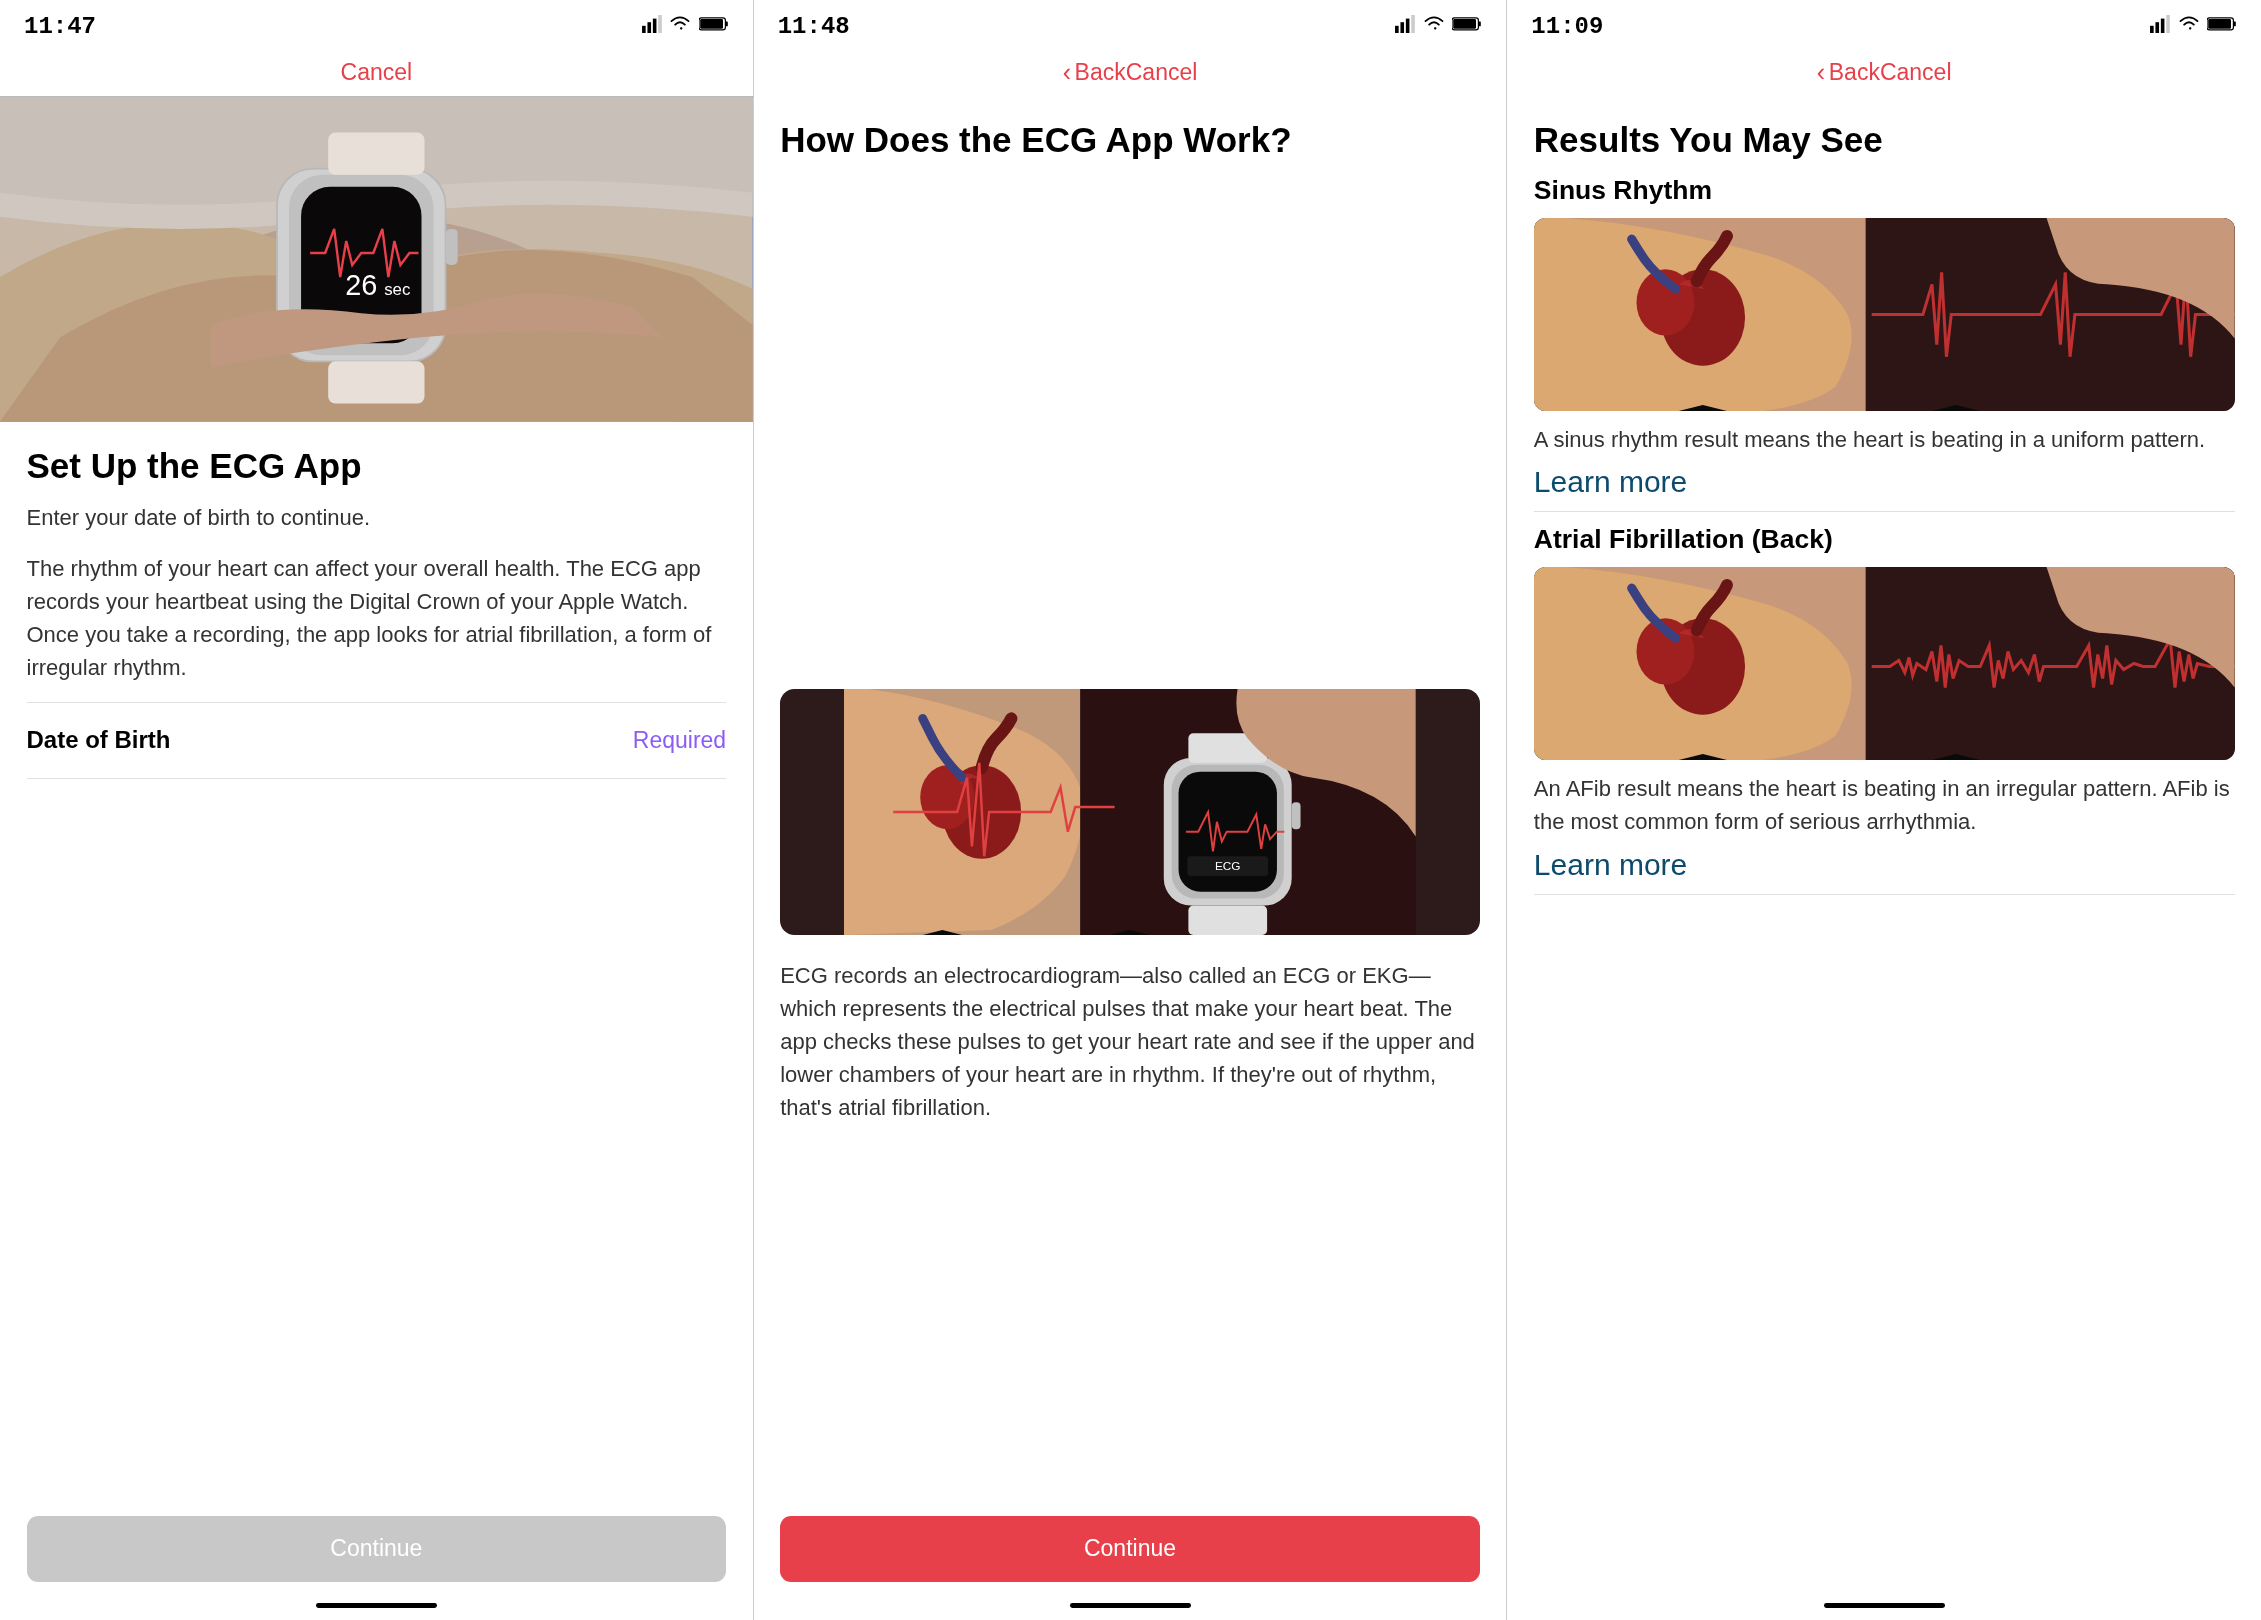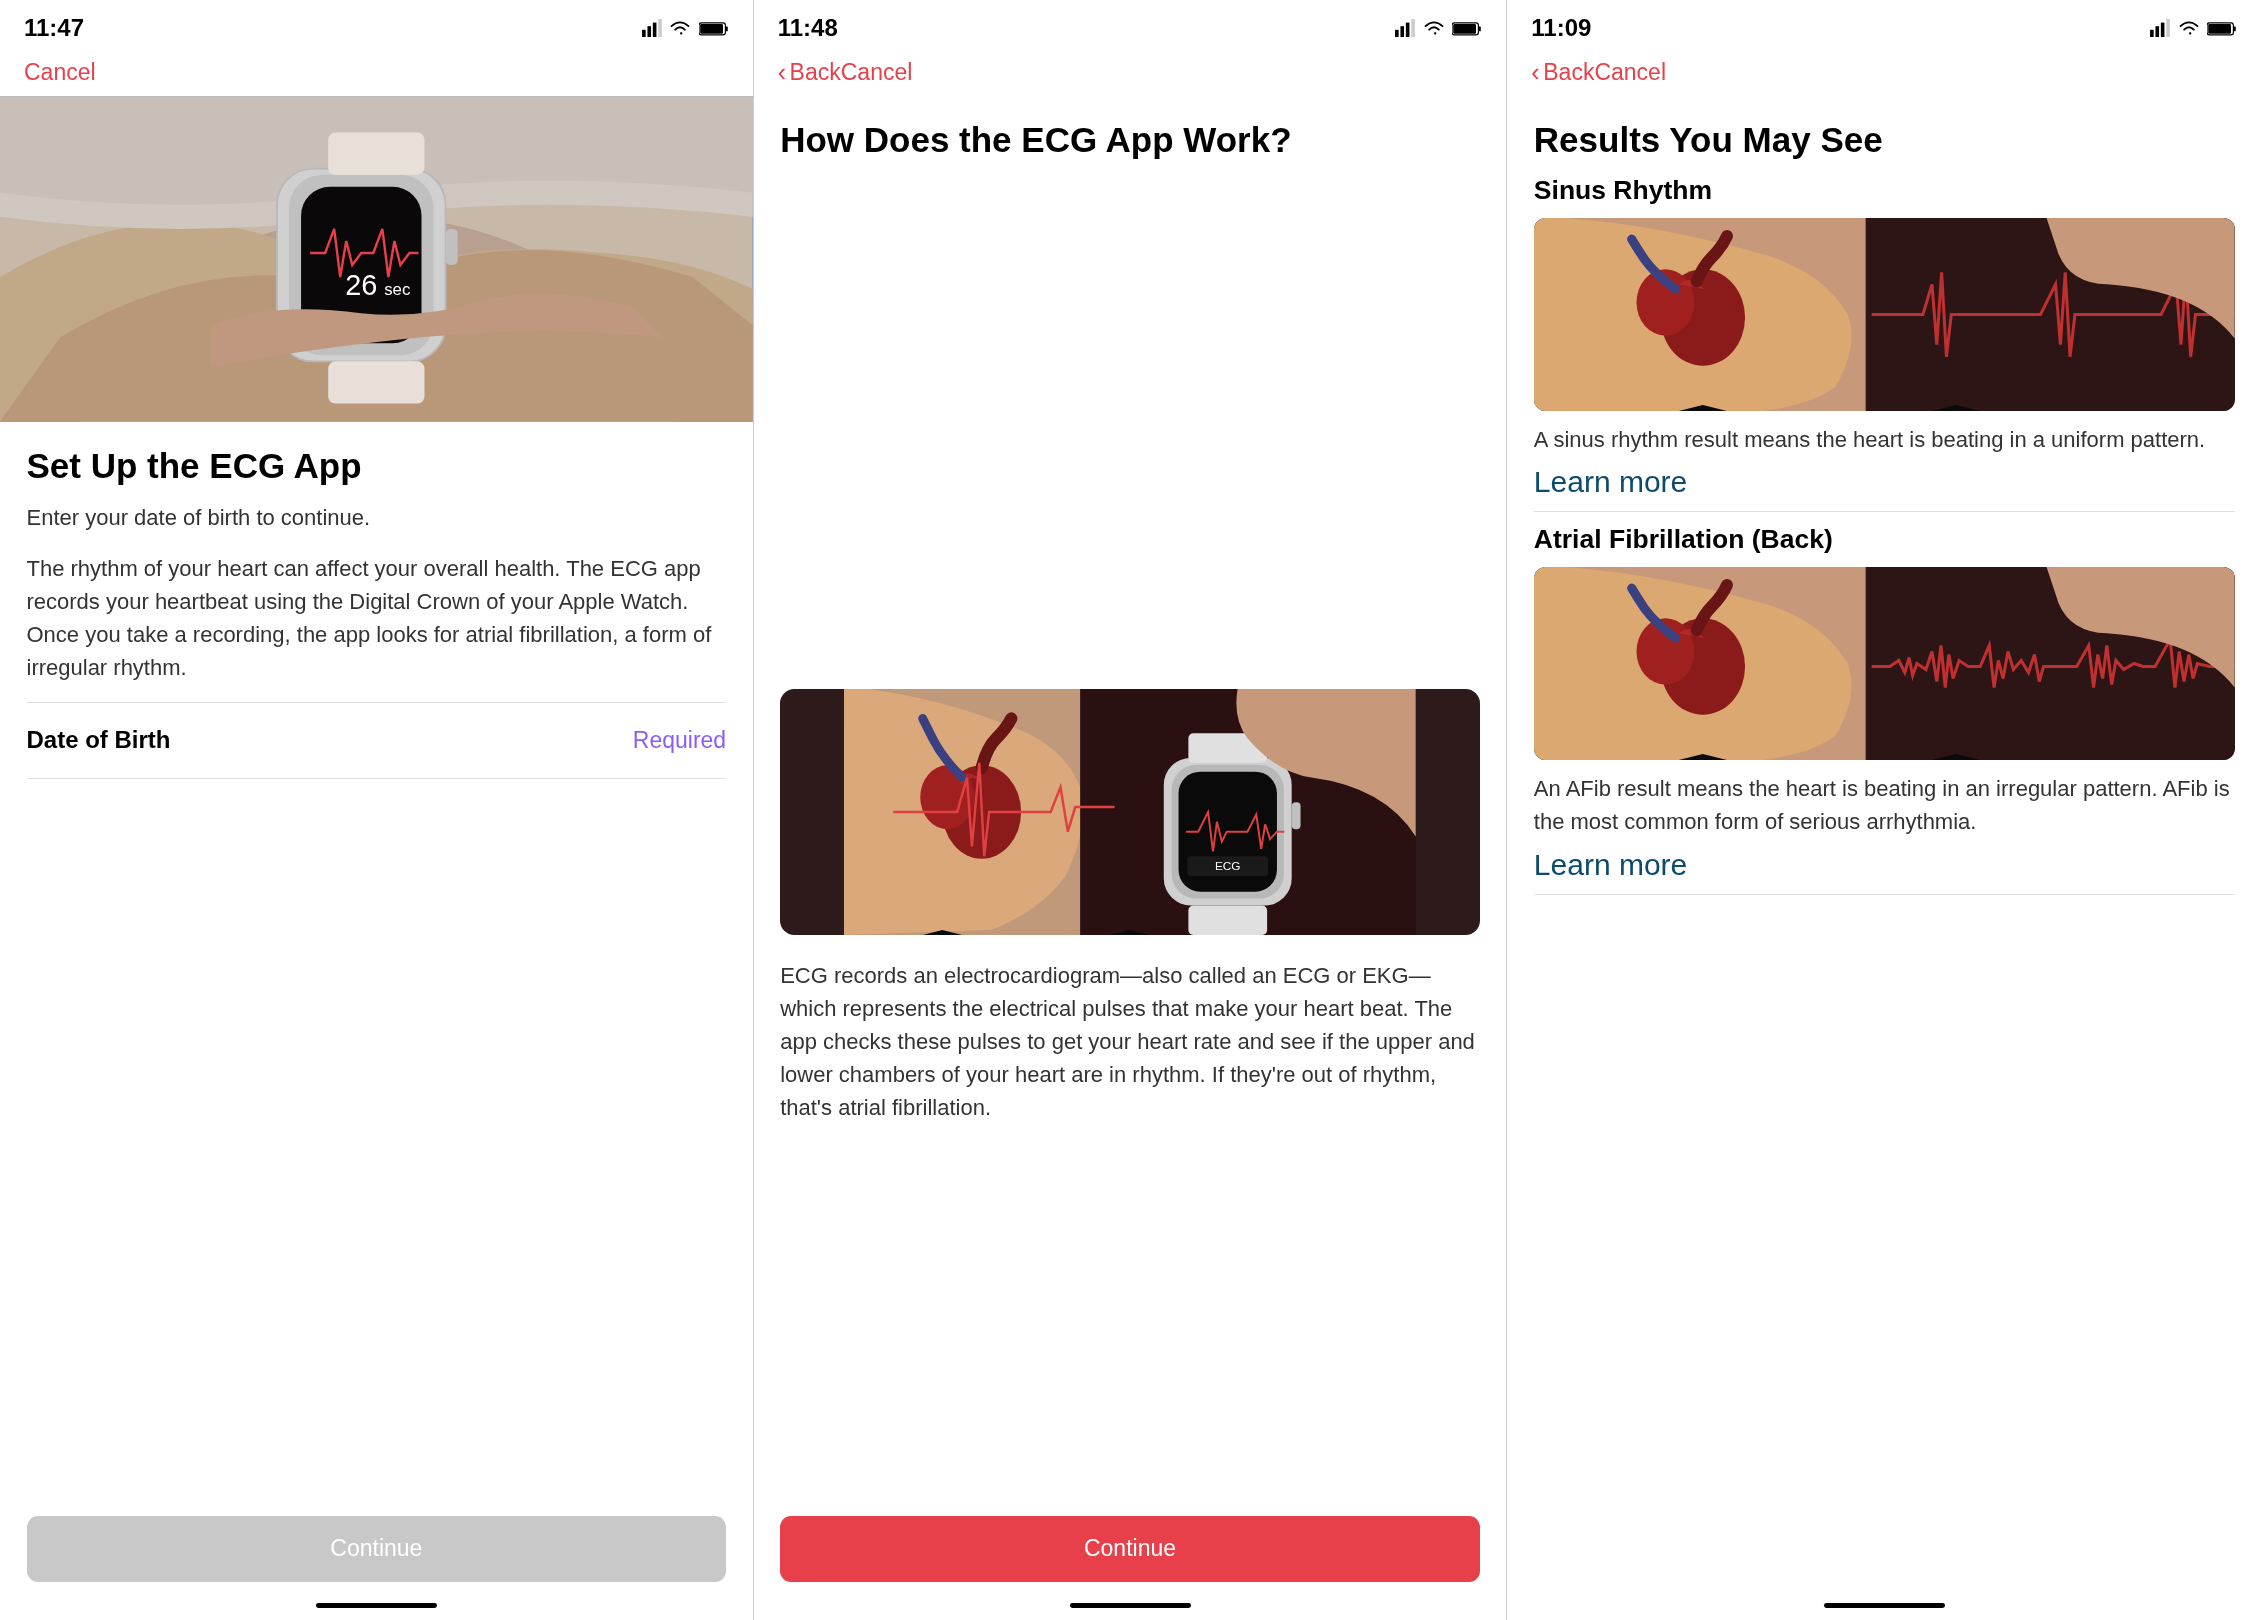--- a/index.html
+++ b/index.html
@@ -18,42 +18,43 @@
       border-right: 0.6px solid #ccc;
       display: flex;
       flex-direction: column;
       overflow: hidden;
       position: relative;
     }
     
     .status-bar {
       display: flex;
       justify-content: space-between;
-      align-items: flex-end;
+      align-items: center;
       padding: 11px 24px 6px;
       height: 48px;
+      font-family: Liberation Mono, monospace;
     }
     .status-time {
       font-size: 24px;
       font-weight: 600;
       color: #000;
     }
     .status-icons {
       display: flex;
       align-items: center;
       gap: 7.2px;
     }
     .status-icon {
       font-size: 20.5px;
       color: #000;
     }
     
     .nav-bar {
       display: flex;
-      justify-content: flex-start;
+      justify-content: center;
       align-items: center;
       padding: 6px 24px;
       height: 48px;
     }
     .nav-back {
       color: #e8404a;
       font-size: 23px;
       display: flex;
       align-items: center;
       gap: 3.6px;

